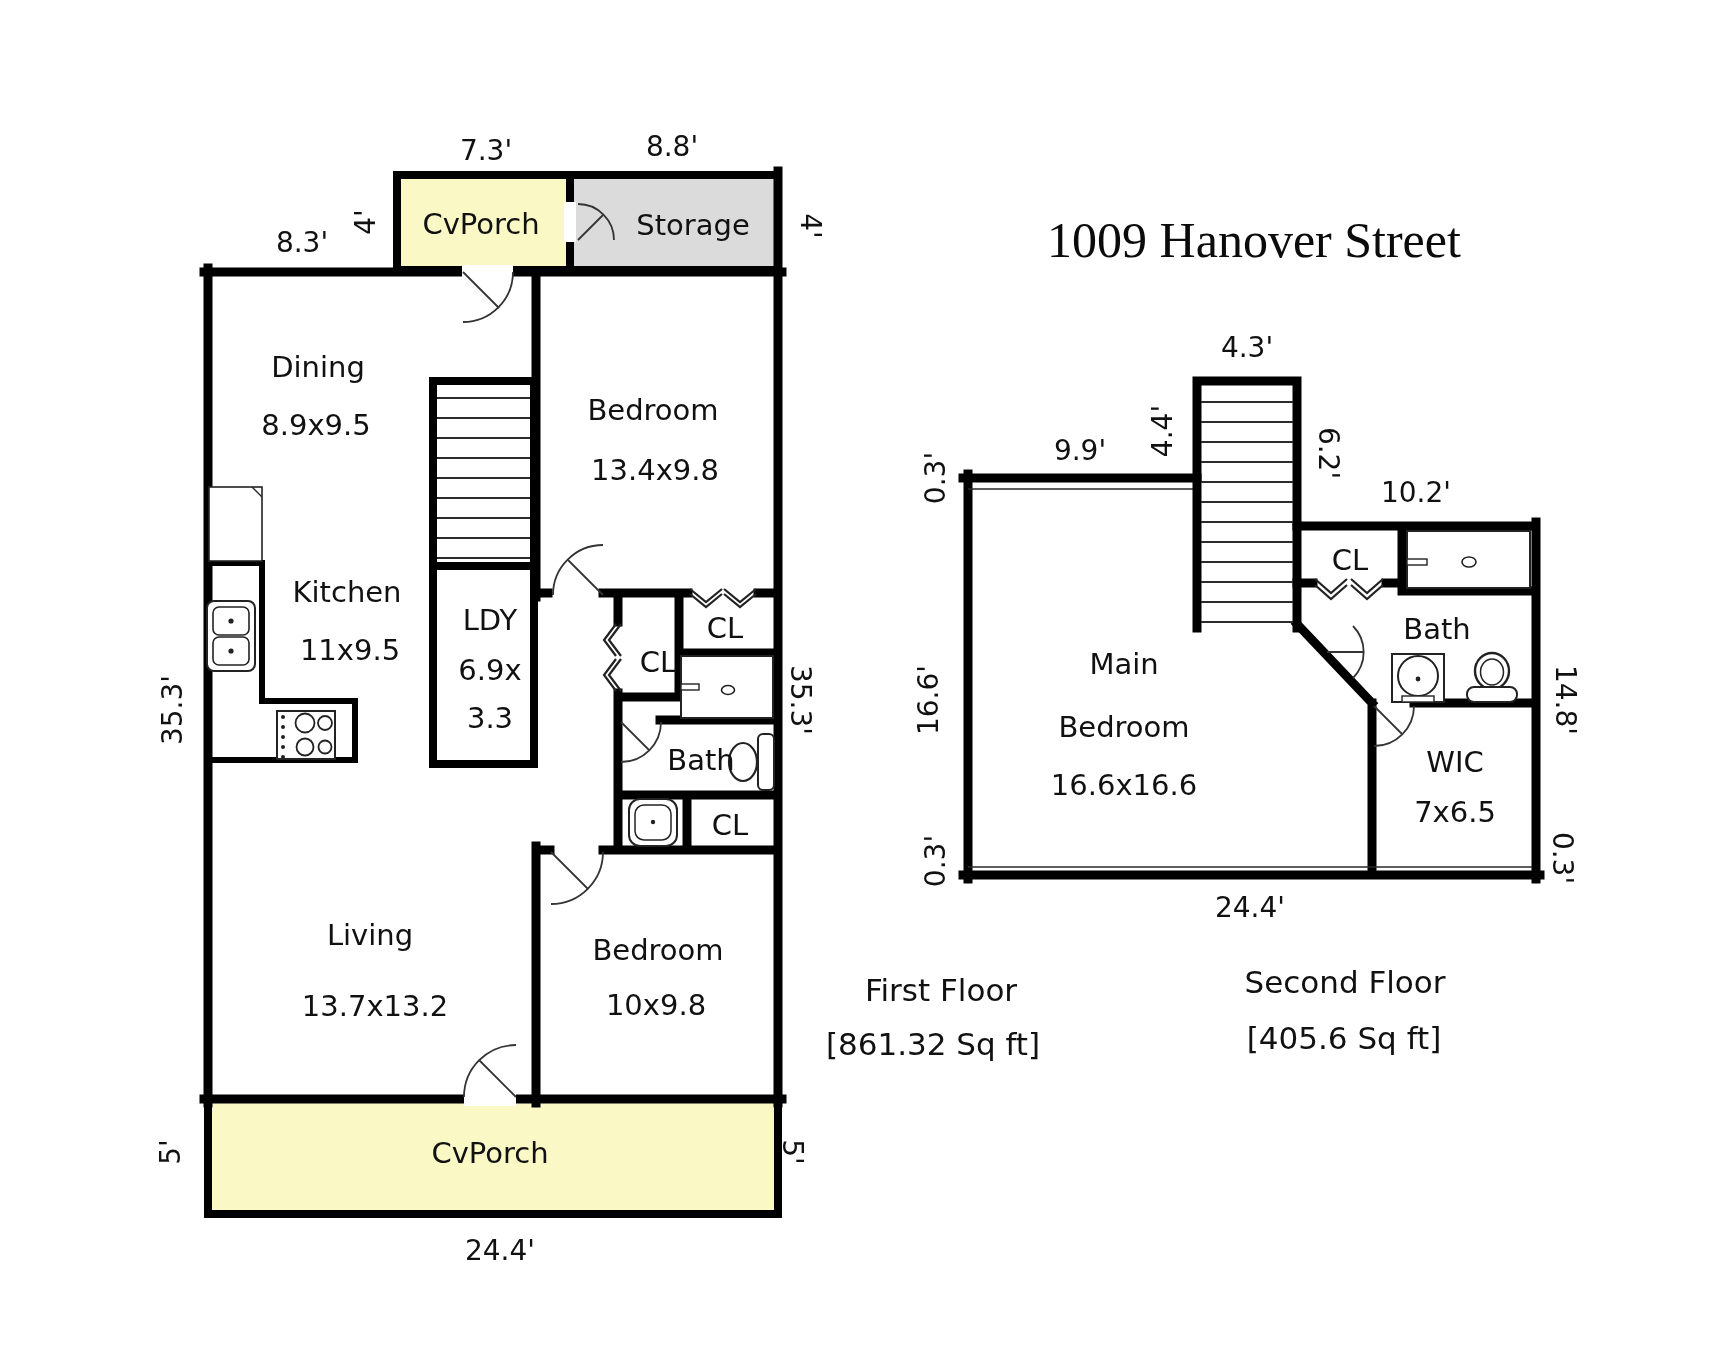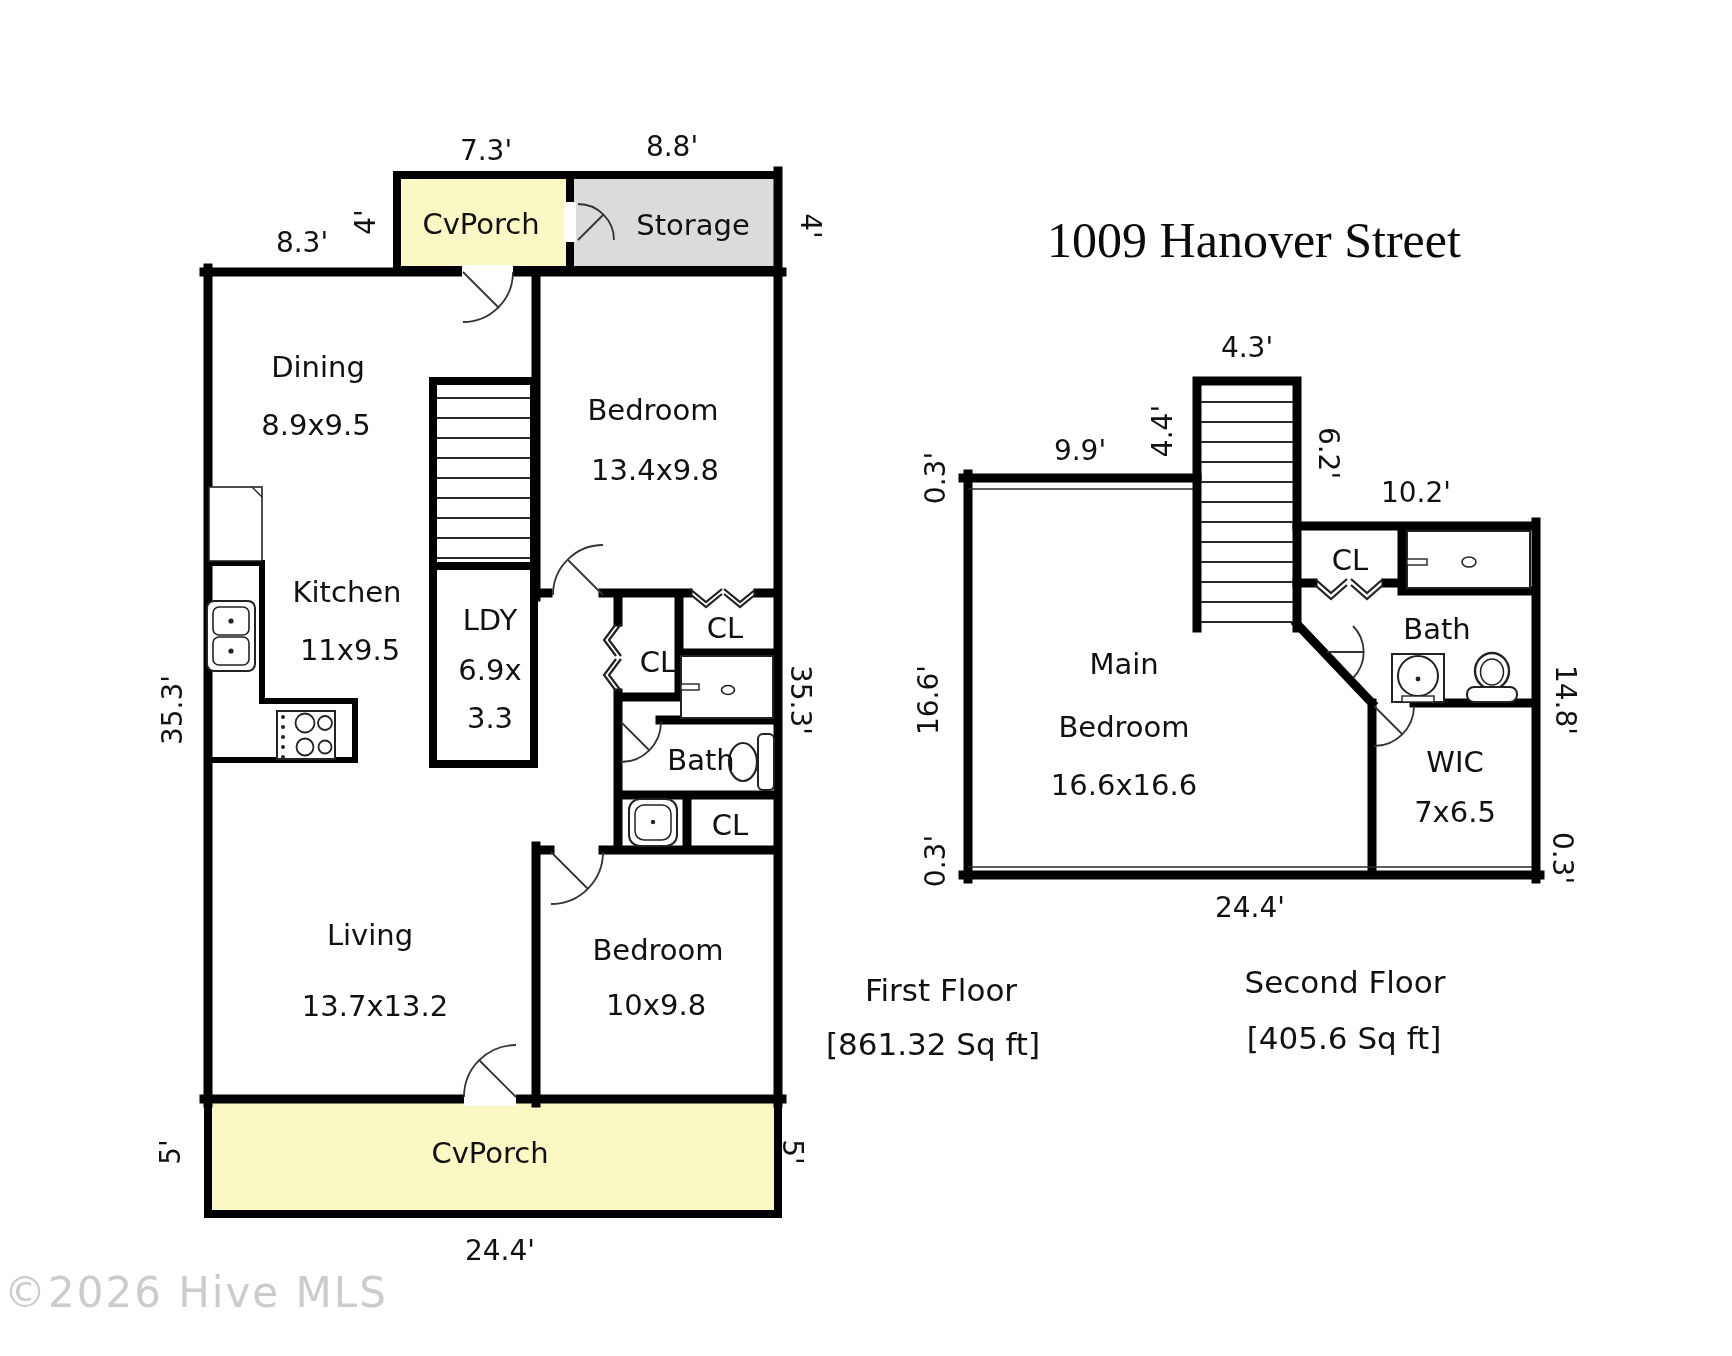--- a/index.html
+++ b/index.html
@@ -244,15 +244,14 @@
     <text class="room-label" x="1124" y="727" text-anchor="middle" dominant-baseline="central">Bedroom</text>
     <text class="room-label" x="1124" y="785" text-anchor="middle" dominant-baseline="central">16.6x16.6</text>
 
     <text class="caption-label" x="1345" y="982" text-anchor="middle" dominant-baseline="central">Second Floor</text>
     <text class="caption-label" x="1344" y="1038" text-anchor="middle" dominant-baseline="central">[405.6 Sq ft]</text>
   </g>
 
   <text class="title-label" x="1254" y="240" text-anchor="middle" dominant-baseline="central">1009 Hanover Street</text>
 </svg>
 
-<div class="watermark">©2026 Hive MLS</div>
 
 </div>
 
 </body></html>

